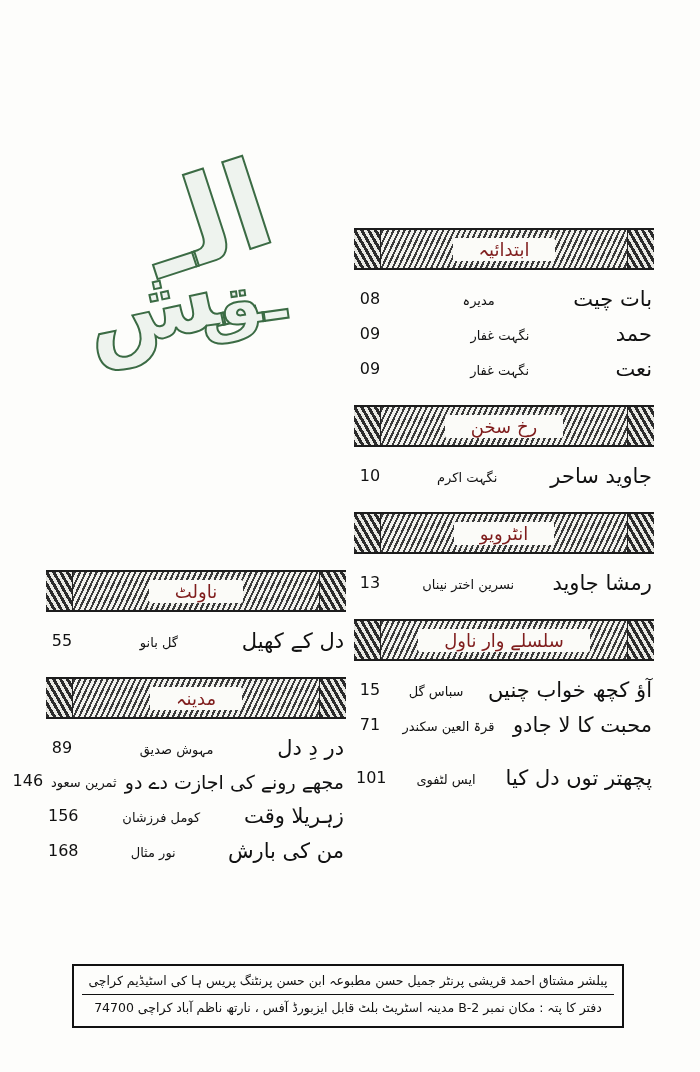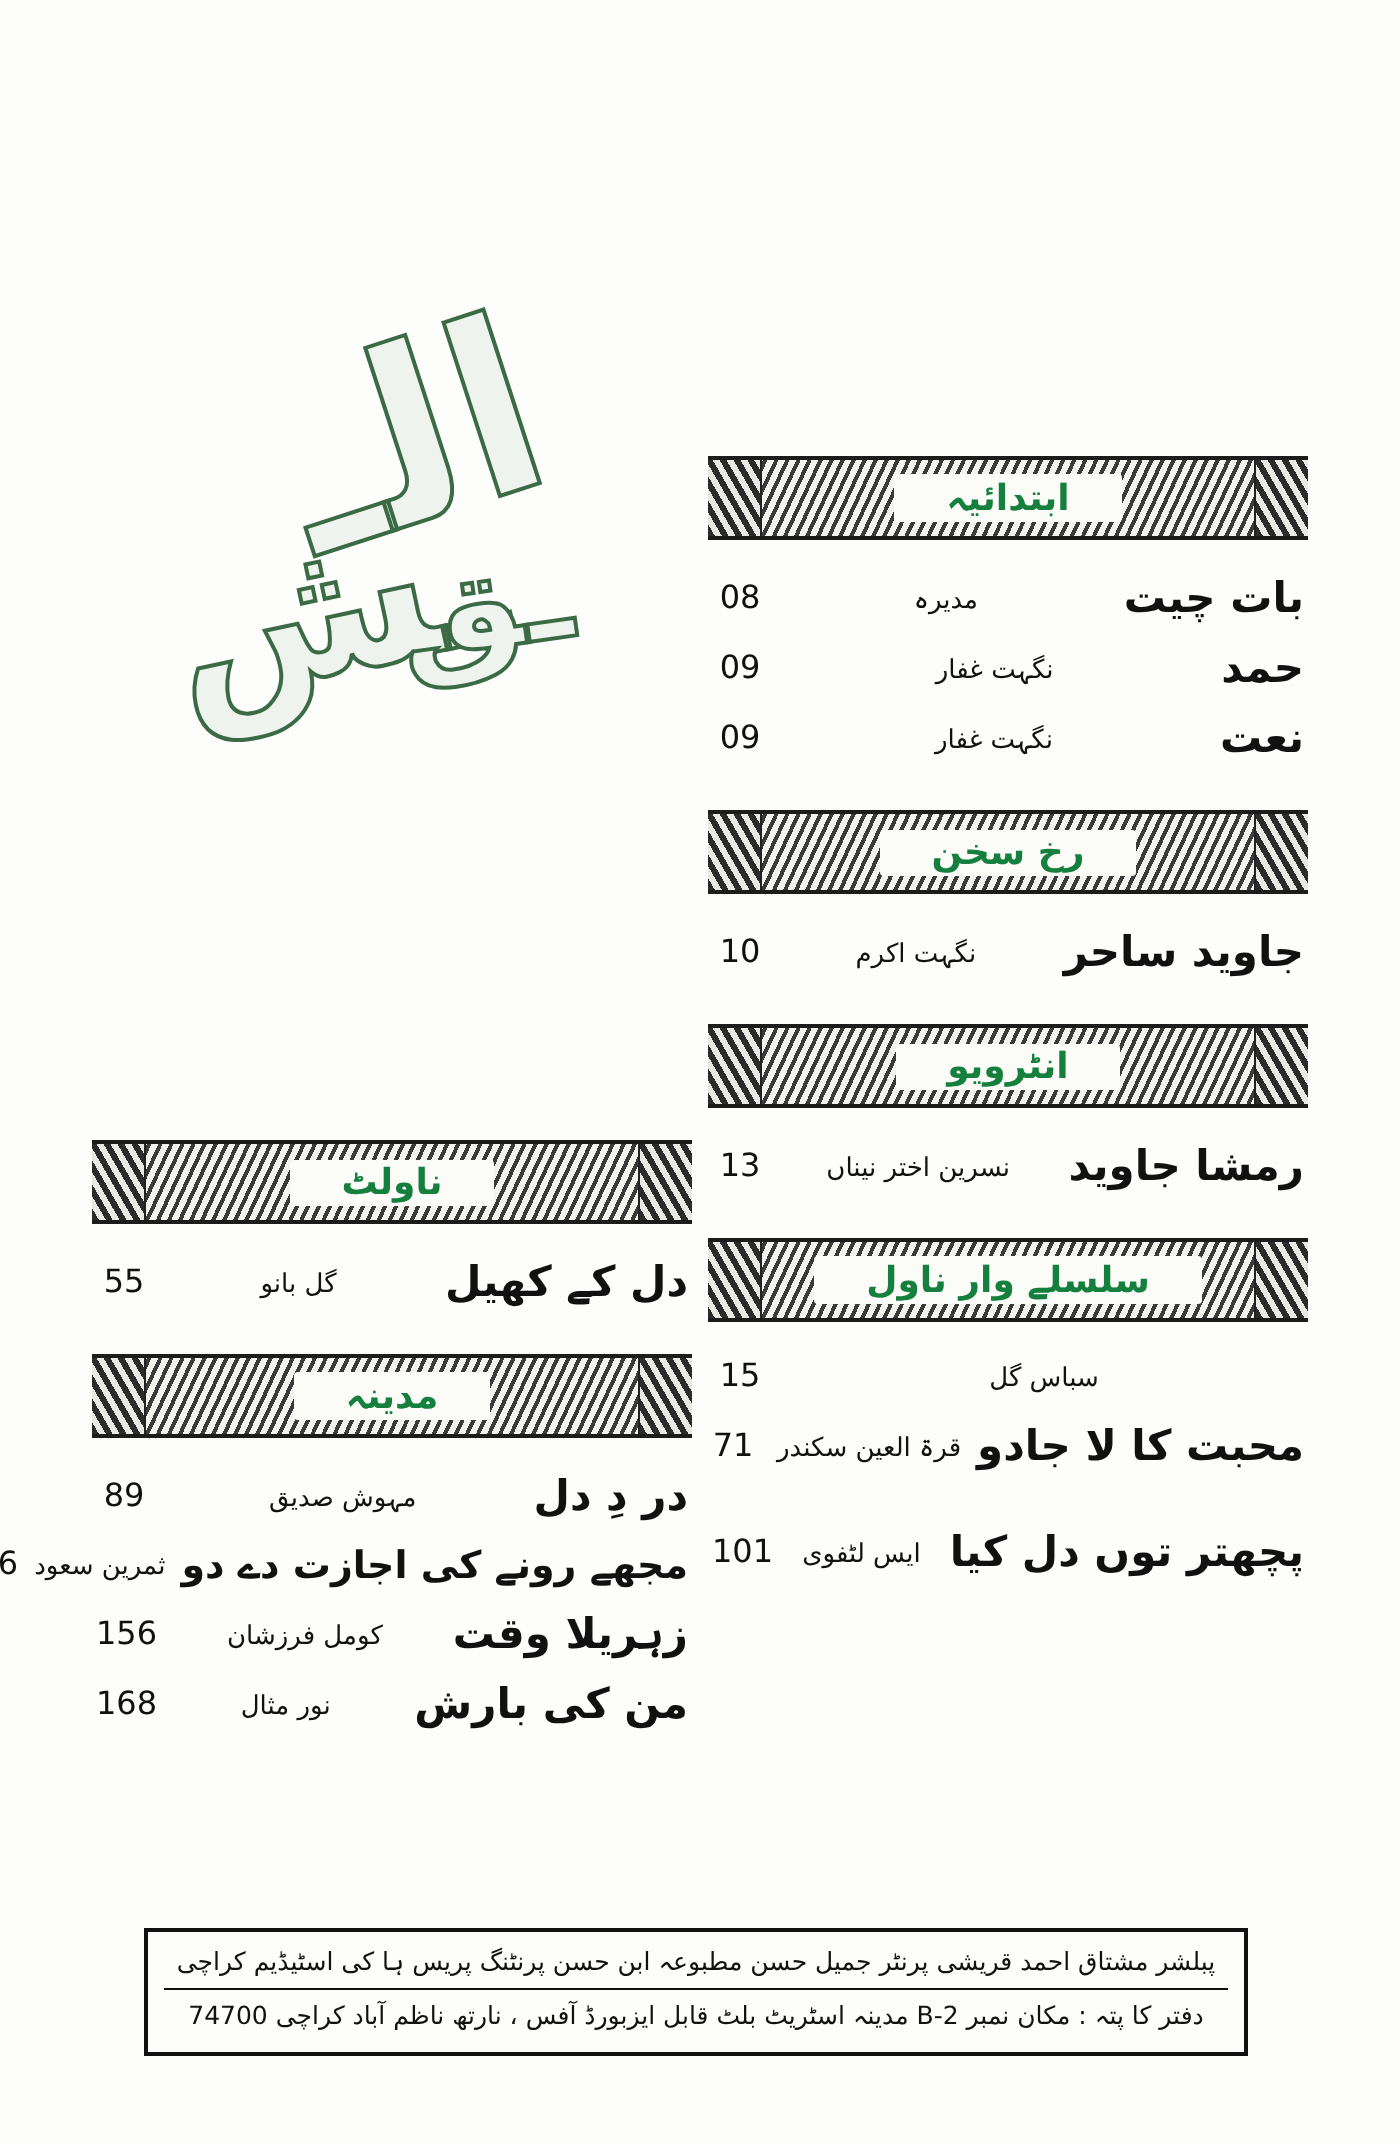--- a/index.html
+++ b/index.html
@@ -95,41 +95,41 @@
         #e9e9e4 3px, #e9e9e4 6px);
   }
   .banner::before { left: 0; border-right: 1px solid #222; }
   .banner::after  { right: 0; border-left: 1px solid #222; }
   .banner .banner-text {
     position: relative;
     z-index: 2;
     background: #fbfbf8;
     padding: 1px 26px;
     font-size: 18px;
-    font-weight: bold;
+    font-weight: normal;
     letter-spacing: 1px;
     direction: rtl;
-    color: #15803d;
+    color: #7f1d1d;
     white-space: nowrap;
     border-radius: 2px;
     text-align: center;
   }
 
   
   .entries { margin: 0 0 18px 0; }
   .entry {
     display: flex;
     align-items: flex-end;
     direction: rtl;
     padding: 5px 2px 6px 2px;
     gap: 8px;
   }
   .entry .title {
     font-size: 21px;
-    font-weight: bold;
+    font-weight: normal;
     direction: rtl;
     white-space: nowrap;
     flex: 0 0 auto;
   }
   .entry .author {
     font-size: 13px;
     direction: rtl;
     white-space: nowrap;
     flex: 1 1 auto;
     text-align: center;
@@ -221,20 +221,21 @@
         <span class="author">نسرین اختر نیناں</span>
         <span class="page-no">13</span>
       </div>
     </div>
 
     <div class="banner">
       <span class="banner-text">سلسلے وار ناول</span>
     </div>
     <div class="entries">
       <div class="entry">
+        <span class="title">آؤ کچھ خواب چنیں</span>
         <span class="author">سباس گل</span>
         <span class="page-no">15</span>
       </div>
       <div class="entry">
         <span class="title">محبت کا لا جادو</span>
         <span class="author">قرۃ العین سکندر</span>
         <span class="page-no">71</span>
       </div>
     </div>
 

